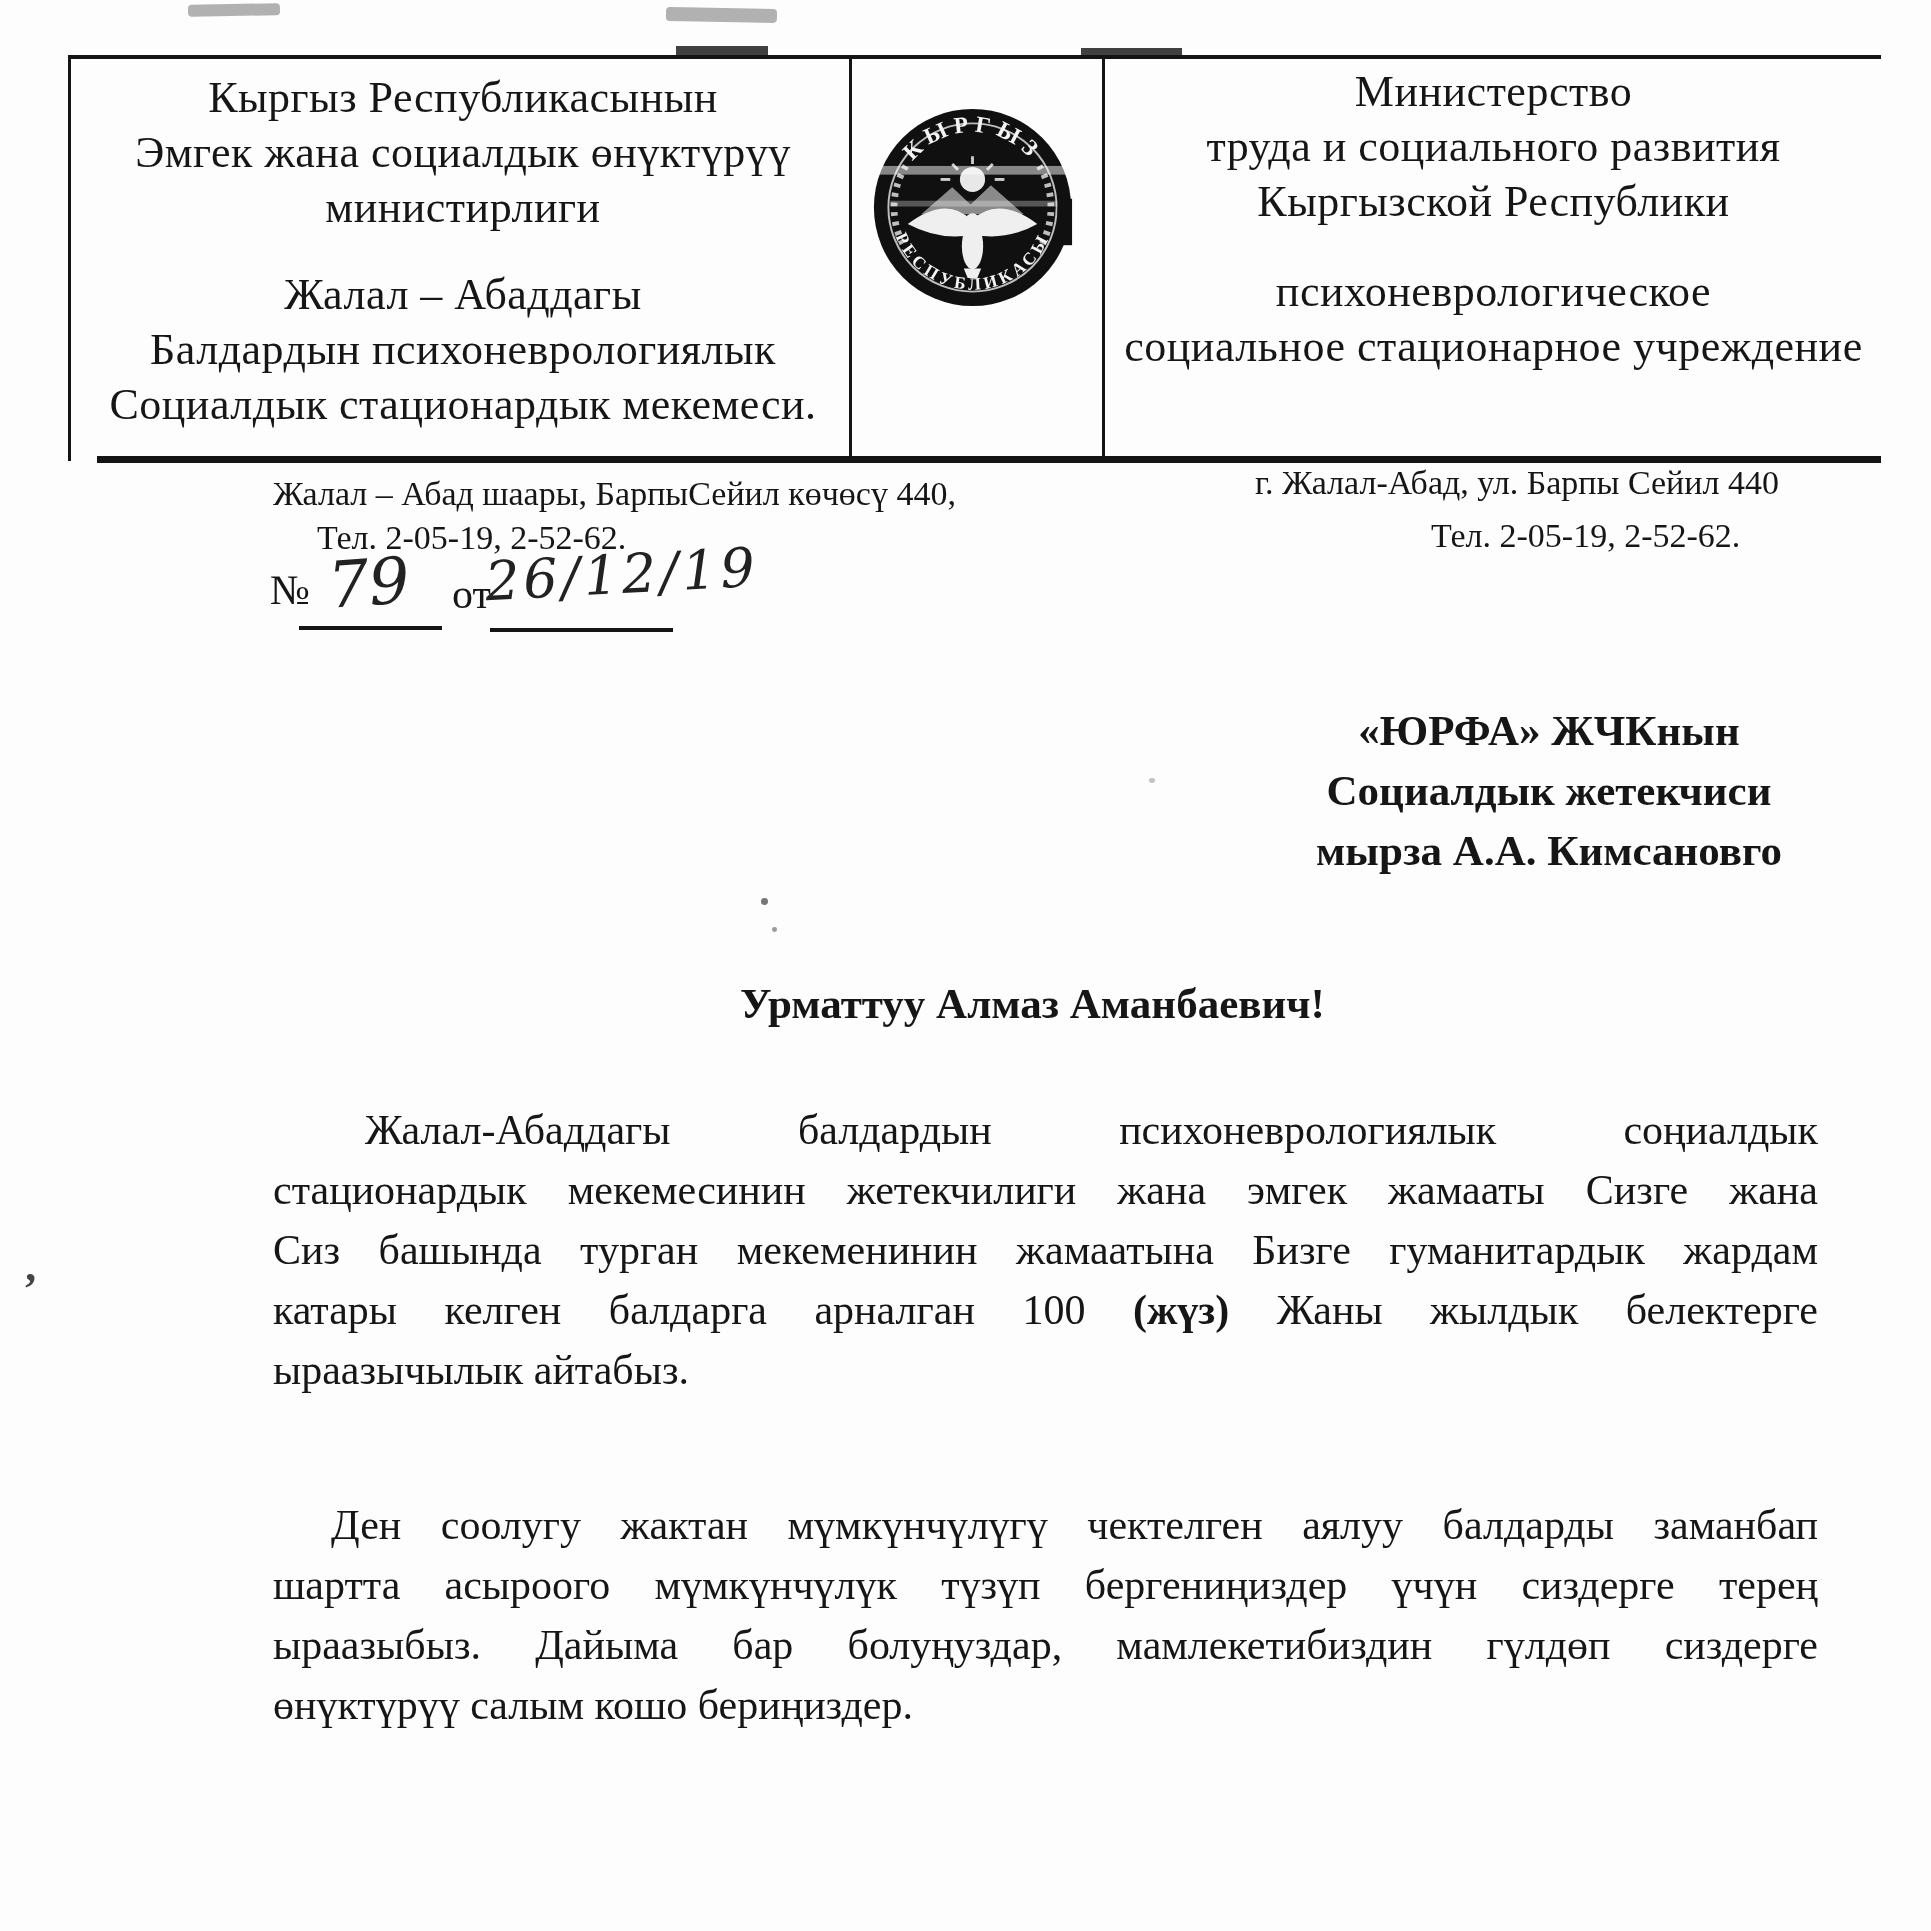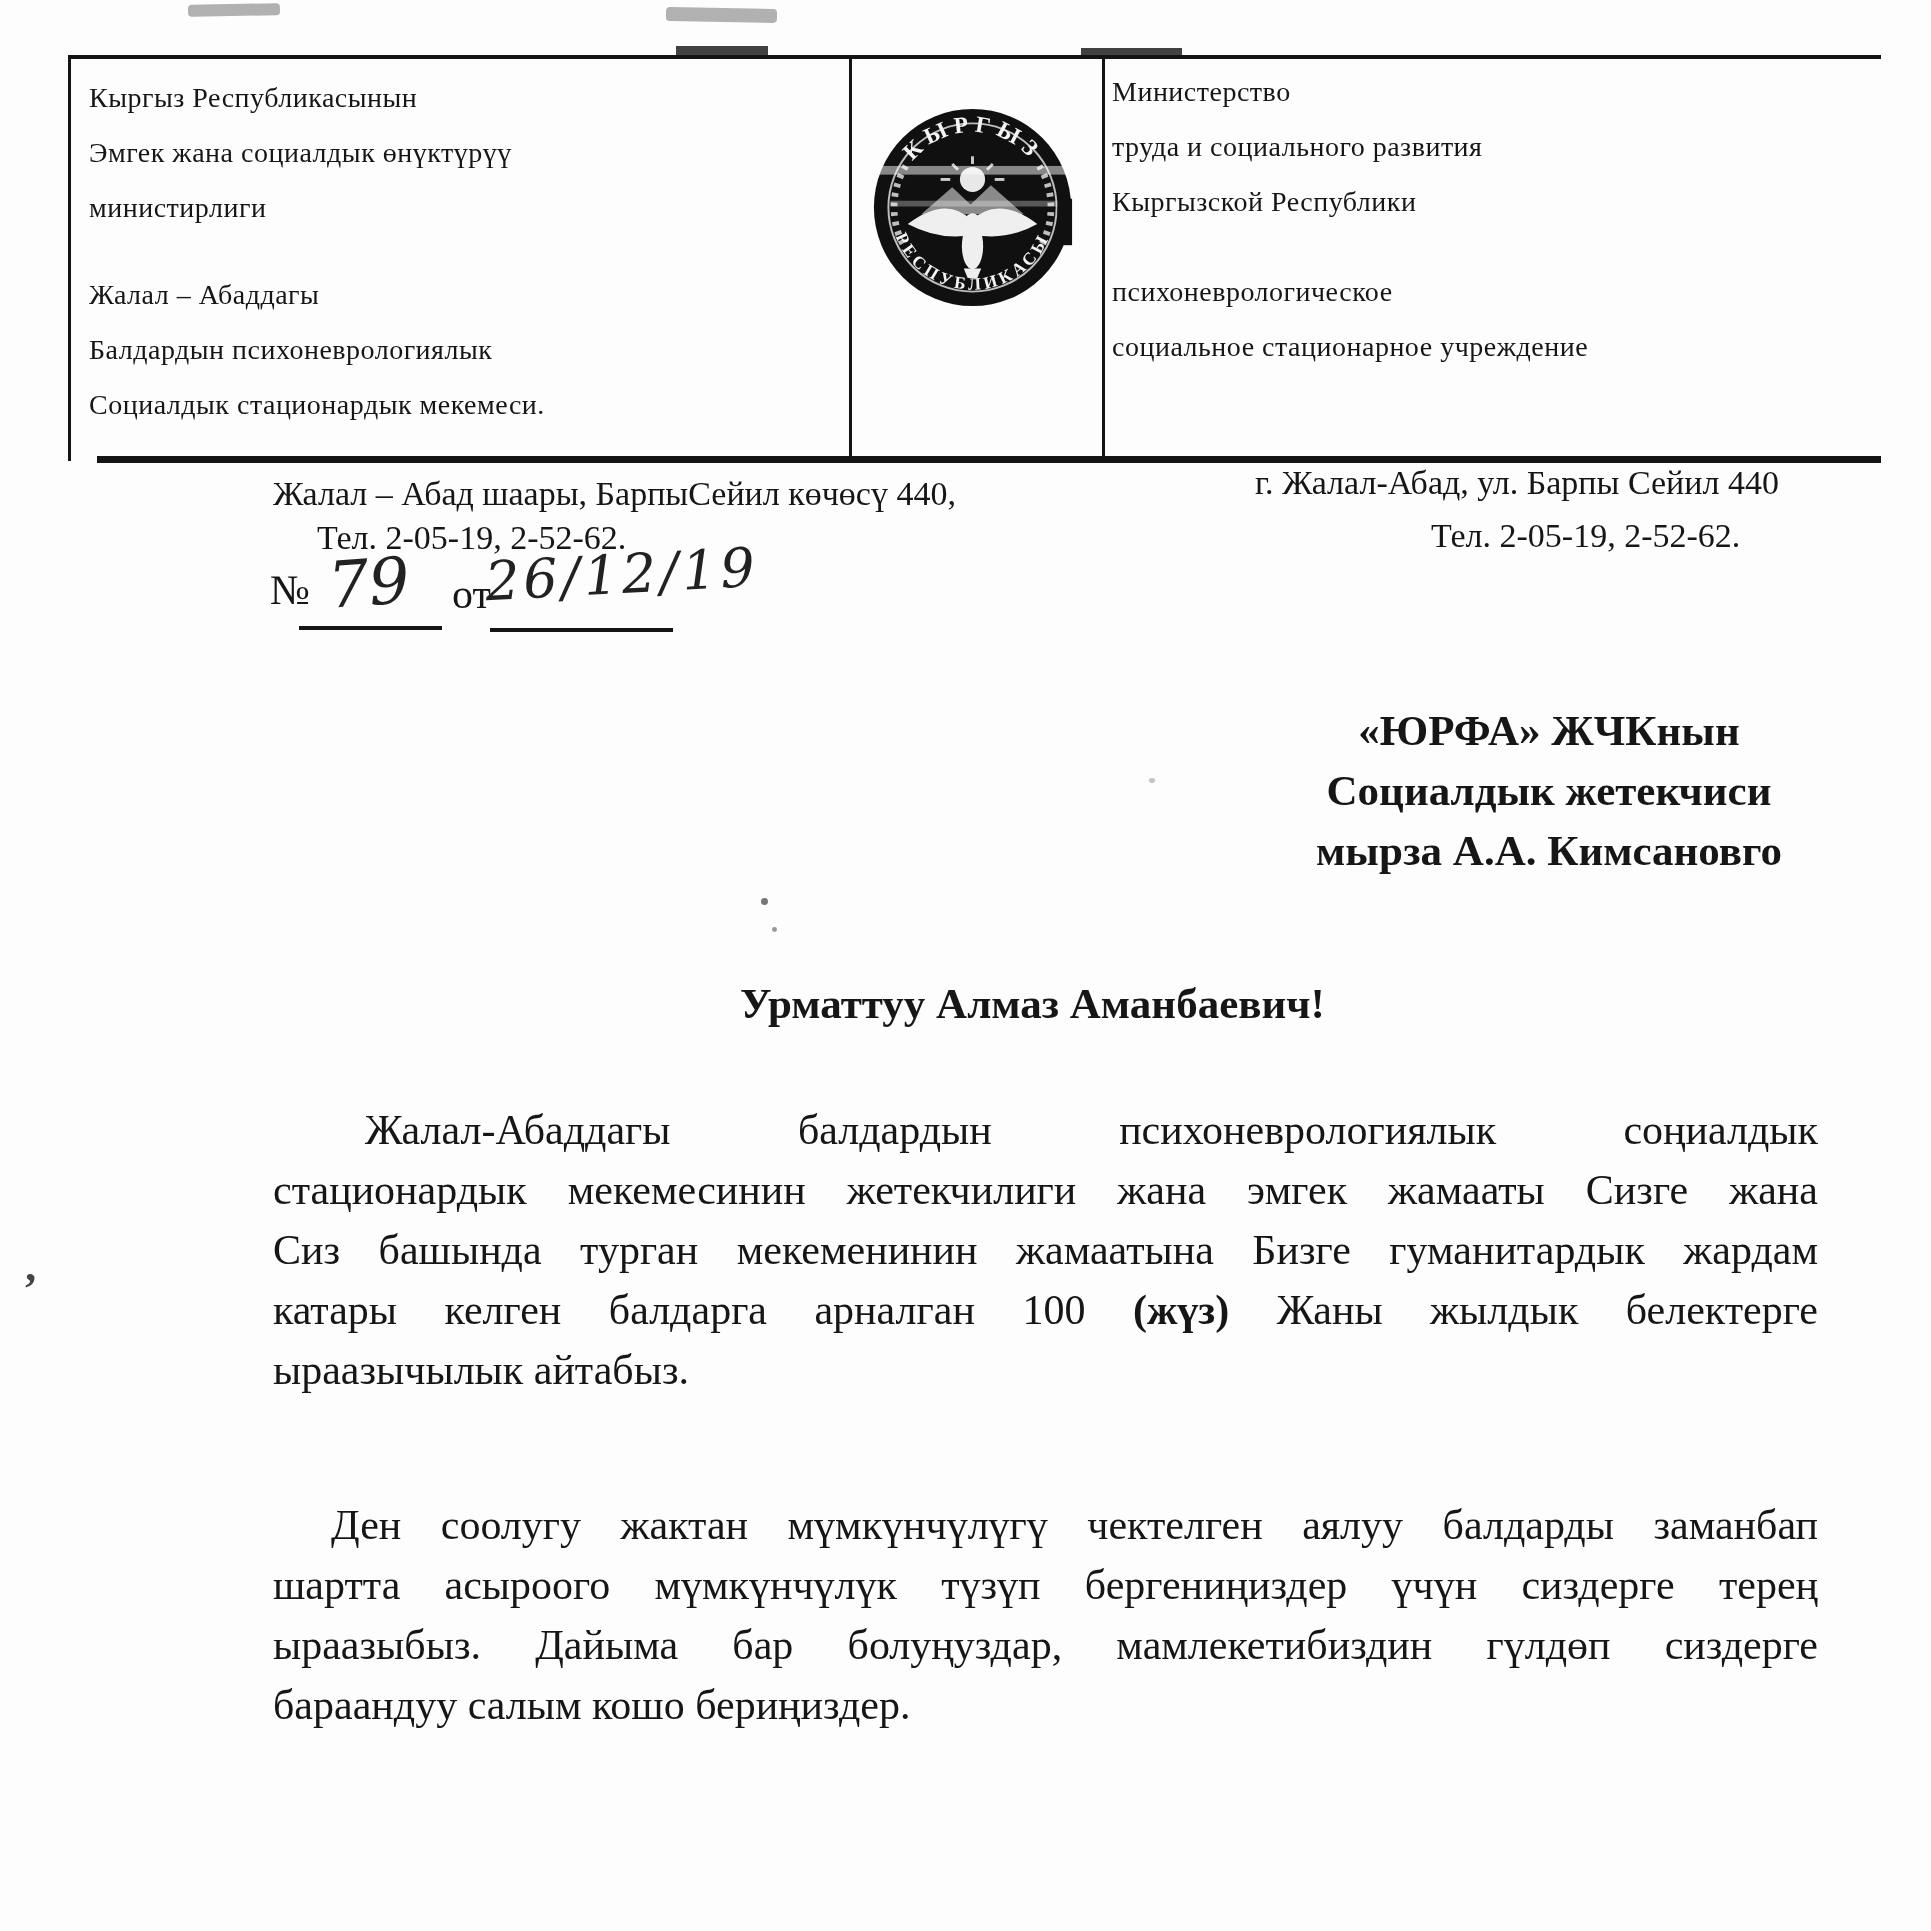--- a/index.html
+++ b/index.html
@@ -13,21 +13,21 @@
   .top-rule{left:68px;top:55px;width:1813px;height:3.9px;}
   .left-rule{left:68px;top:55px;width:2.9px;height:406px;}
   .div1{left:849px;top:55px;width:2.9px;height:406px;}
   .div2{left:1102px;top:55px;width:2.9px;height:406px;}
   .thick-rule{left:97px;top:456px;width:1784px;height:6.8px;}
   .smudge{position:absolute;background:#555;opacity:.45;border-radius:3.9px;}
   .border-blotch{position:absolute;background:#111;opacity:.8;}
   .speck{position:absolute;color:#444;}
 
   
-  .hdr{position:absolute;font-size:28px;line-height:55px;letter-spacing:0.5px;}
+  .hdr{position:absolute;text-align:center;font-size:44px;line-height:55px;letter-spacing:0.5px;}
   .hdr-left{left:89px;top:70px;width:748px;}
   .hdr-right{left:1112px;top:64px;width:763px;}
   .hgap{height:32px;}
   .hgap-r{height:35px;}
 
   
   .emblem{position:absolute;left:871px;top:106px;width:203px;height:203px;}
 
   
   .aline{position:absolute;font-size:34px;line-height:41px;white-space:nowrap;}
@@ -159,21 +159,21 @@
     <div class="bline">стационардык мекемесинин жетекчилиги жана эмгек жамааты Сизге жана</div>
     <div class="bline">Сиз башында турган мекеменинин жамаатына Бизге гуманитардык жардам</div>
     <div class="bline"><span>катары келген балдарга арналган 100 </span><span class="bold">(жүз)</span><span> Жаны жылдык белектерге</span></div>
     <div class="bline last">ыраазычылык айтабыз.</div>
   </div>
 
   <div class="para para2">
     <div class="bline ind2">Ден соолугу жактан мүмкүнчүлүгү чектелген аялуу балдарды заманбап</div>
     <div class="bline">шартта асыроого мүмкүнчүлүк түзүп бергениңиздер үчүн сиздерге терең</div>
     <div class="bline">ыраазыбыз. Дайыма бар болуңуздар, мамлекетибиздин гүлдөп сиздерге</div>
-    <div class="bline last">бараандуу салым кошо бериңиздер.</div>
+    <div class="bline last">өнүктүрүү салым кошо бериңиздер.</div>
   </div>
 
   <div class="speck" style="left:23px;top:1263px;font-size:44px;font-weight:bold;">’</div>
   <div class="speck" style="left:761px;top:898px;width:6.8px;height:6.8px;background:#777;border-radius:50%;"></div>
   <div class="speck" style="left:772px;top:927px;width:4.8px;height:4.8px;background:#999;border-radius:50%;"></div>
   <div class="speck" style="left:1149px;top:778px;width:5.8px;height:4.8px;background:#aaa;border-radius:50%;opacity:.7;"></div>
 
 </div>
 
 

